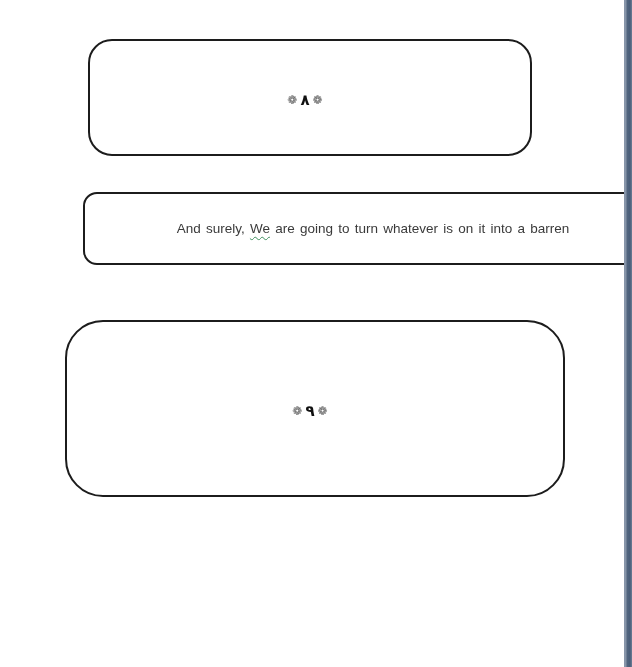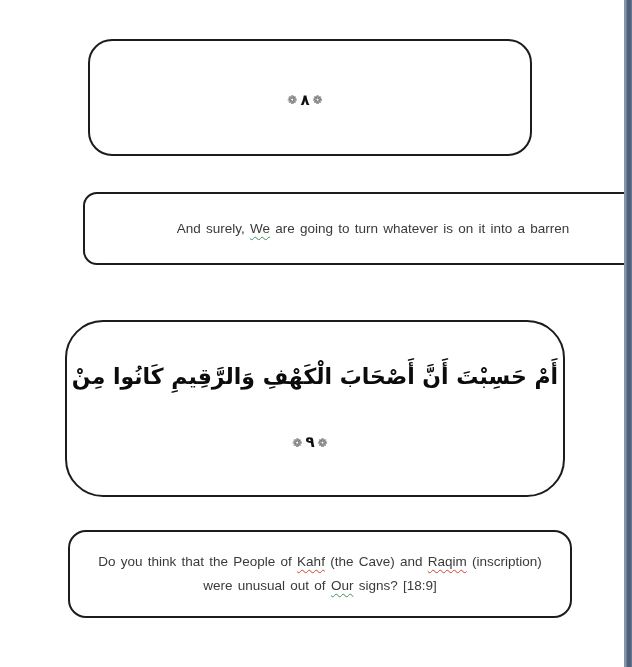--- a/index.html
+++ b/index.html
@@ -112,31 +112,24 @@
       </span>
     </div>
   </div>
 
   <div class="box english-box box-english-1">
     <p class="tline"><span>And surely, </span><span class="squiggle-green">We</span><span> are going to turn whatever is on it into a barren</span></p>
   </div>
 
   <div class="box arabic-box box-arabic-2">
     <div class="arabic-line">
-      <span>أَمْ حَسِبْتَ أَنَّ أَصْحَابَ الْكَهْفِ وَالرَّقِيمِ كَانُوا مِنْ</span>
-    </div>
-    <div class="arabic-line">
       <span class="ayah-marker">
         <span class="rosette">❁</span>
         <span class="ayah-num">٩</span>
         <span class="rosette">❁</span>
       </span>
     </div>
   </div>
 
-  <div class="box english-box box-english-2">
-    <p class="tline"><span>Do you think that the People of </span><span class="squiggle-red">Kahf</span><span> (the Cave) and </span><span class="squiggle-red">Raqim</span><span> (inscription)</span></p>
-    <p class="tline"><span>were unusual out of </span><span class="squiggle-green">Our</span><span> signs? [18:9]</span></p>
-  </div>
 
   <div class="window-edge"></div>
 
 </div>
 
 </body></html>

